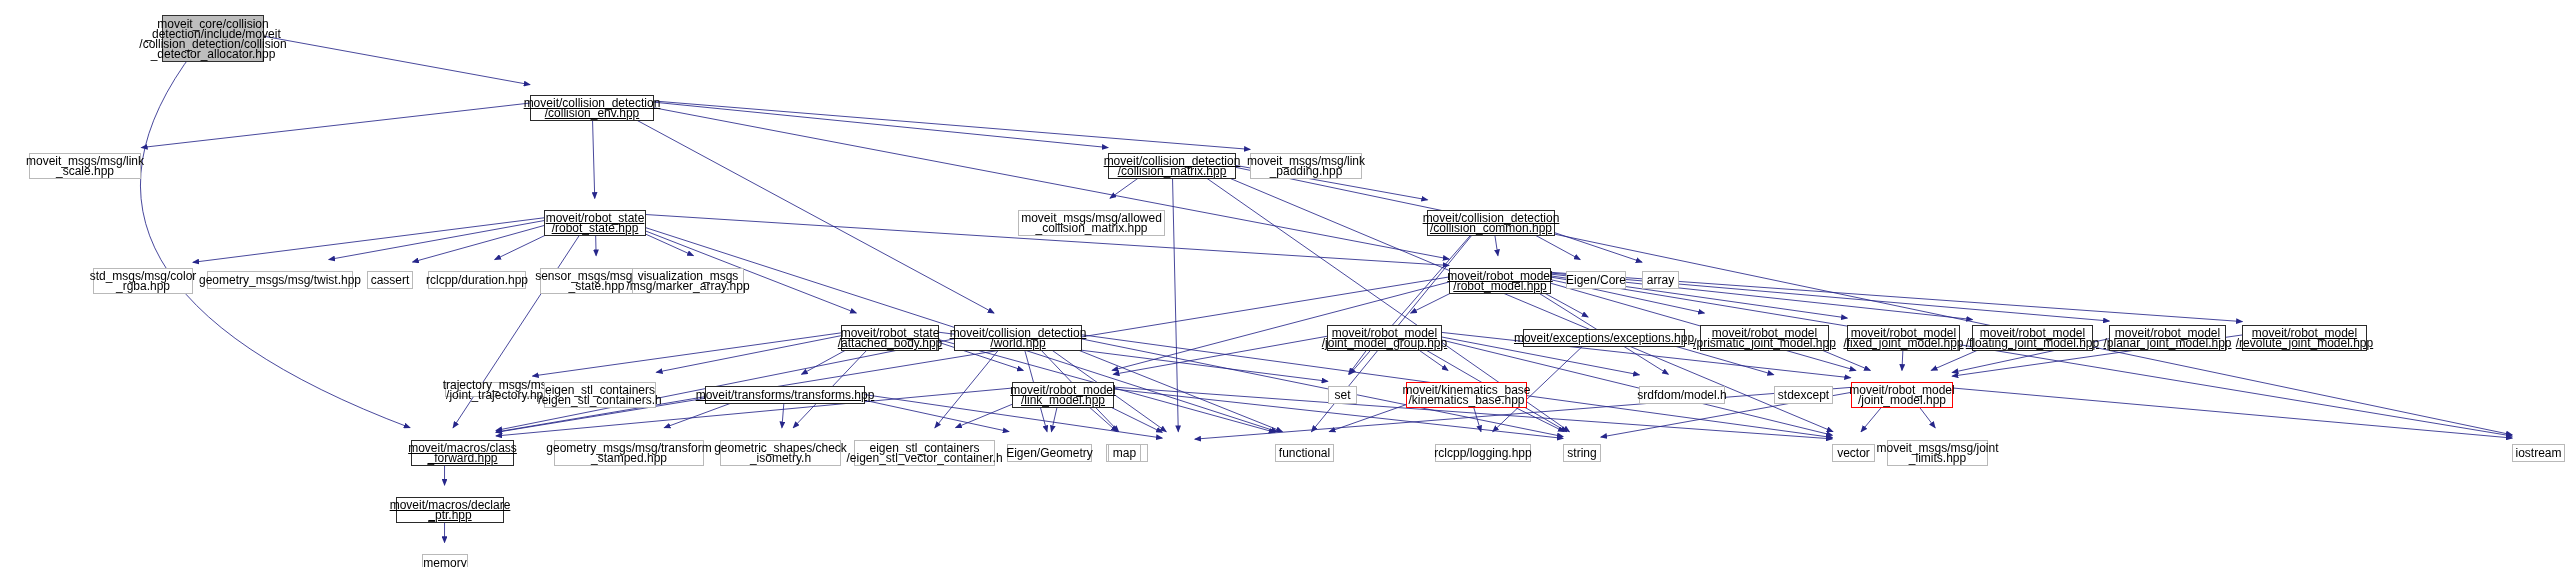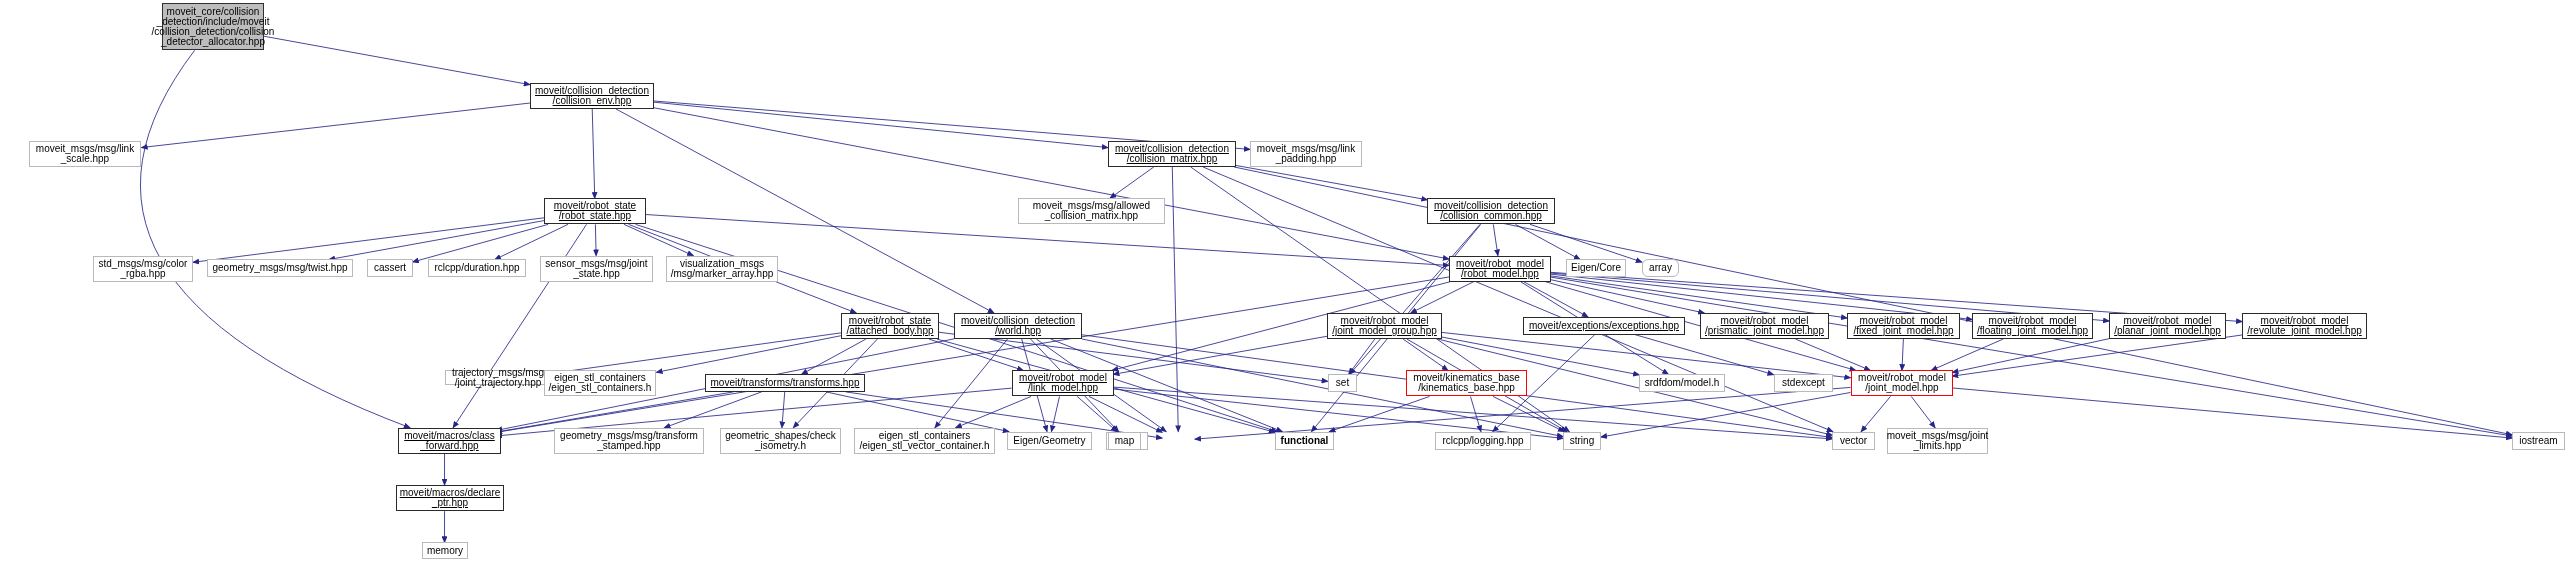--- a/index.html
+++ b/index.html
@@ -2,21 +2,21 @@
 <html style="font-size:10.4px"><head>
 <meta charset="utf-8">
 <style>
   html,body{margin:0;padding:0;background:#ffffff;}
   #graph{position:relative;width:2576px;height:568px;background:#ffffff;overflow:hidden;
          font-family:"Liberation Sans",sans-serif;}
   #edge-layer{position:absolute;left:0;top:0;width:2576px;height:568px;}
   .edge{fill:none;stroke:#26268a;stroke-width:1.3px;}
   .node{position:absolute;background:#ffffff;border:0.7px solid #b9b9b9;box-sizing:border-box;
         display:flex;align-items:center;justify-content:center;text-align:center;
-        white-space:pre-line;font-size:10px;line-height:10px;color:#000000;cursor:pointer;}
+        white-space:pre-line;font-size:12px;line-height:10px;color:#000000;cursor:pointer;margin-top:12px;}
   .node.external{border-color:#b9b9b9;}
   .node.project{border-color:#2a2a2a;text-decoration:underline;}
   .node.truncated{border:1.3px solid #ff0000;}
   .node.root{background:#bdbdbd;border-color:#303030;cursor:default;}
 </style>
 </head>
 <body>
 
 <div id="graph">
   <svg id="edge-layer" width="2576" height="568" viewBox="0 0 3952 871" xmlns="http://www.w3.org/2000/svg">
@@ -139,26 +139,26 @@
 _collision_matrix.hpp</div>
       <div class="node project" style="left: 1427px; top: 198px; width: 128px; height: 26px;">moveit/collision_detection
 /collision_common.hpp</div>
       <div class="node external" style="left: 93px; top: 256px; width: 100px; height: 26px;">std_msgs/msg/color
 _rgba.hpp</div>
       <div class="node external" style="left: 207px; top: 259px; width: 146px; height: 17.6px;">geometry_msgs/msg/twist.hpp</div>
       <div class="node external" style="left: 367px; top: 259px; width: 46px; height: 17.6px;">cassert</div>
       <div class="node external" style="left: 428px; top: 259px; width: 98px; height: 17.6px;">rclcpp/duration.hpp</div>
       <div class="node external" style="left: 540px; top: 256px; width: 113px; height: 26px;">sensor_msgs/msg/joint
 _state.hpp</div>
-      <div class="node external" style="left: 666px; top: 256px; width: 112px; height: 26px;">visualization_msgs
+      <div class="node external" style="left: 632px; top: 256px; width: 112px; height: 26px;">visualization_msgs
 /msg/marker_array.hpp</div>
       <div class="node project" style="left: 1449px; top: 256px; width: 102px; height: 26px;">moveit/robot_model
 /robot_model.hpp</div>
       <div class="node external" style="left: 1566px; top: 259px; width: 60px; height: 17.6px;">Eigen/Core</div>
-      <div class="node external" style="left: 1642px; top: 259px; width: 37px; height: 17.6px; border-radius: 6px;">array</div>
+      <div class="node external" style="left: 1642px; top: 259px; width: 37px; height: 17.6px;">array</div>
       <div class="node project" style="left: 841px; top: 313px; width: 98px; height: 26px;">moveit/robot_state
 /attached_body.hpp</div>
       <div class="node project" style="left: 954px; top: 313px; width: 128px; height: 26px;">moveit/collision_detection
 /world.hpp</div>
       <div class="node project" style="left: 1327px; top: 313px; width: 115px; height: 26px;">moveit/robot_model
 /joint_model_group.hpp</div>
       <div class="node project" style="left: 1523px; top: 317px; width: 162px; height: 17.6px;">moveit/exceptions/exceptions.hpp</div>
       <div class="node project" style="left: 1700px; top: 313px; width: 129px; height: 26px;">moveit/robot_model
 /prismatic_joint_model.hpp</div>
       <div class="node project" style="left: 1847px; top: 313px; width: 113px; height: 26px;">moveit/robot_model
@@ -176,32 +176,32 @@
       <div class="node project" style="left: 705px; top: 374px; width: 160px; height: 17.6px;">moveit/transforms/transforms.hpp</div>
       <div class="node project" style="left: 1012px; top: 370px; width: 102px; height: 26px;">moveit/robot_model
 /link_model.hpp</div>
       <div class="node external" style="left: 1328px; top: 374px; width: 29px; height: 17.6px;">set</div>
       <div class="node truncated" style="left: 1406px; top: 370px; width: 121px; height: 26px;">moveit/kinematics_base
 /kinematics_base.hpp</div>
       <div class="node external" style="left: 1639px; top: 374px; width: 86px; height: 17.6px;">srdfdom/model.h</div>
       <div class="node external" style="left: 1774px; top: 374px; width: 59px; height: 17.6px;">stdexcept</div>
       <div class="node truncated" style="left: 1851px; top: 370px; width: 102px; height: 26px;">moveit/robot_model
 /joint_model.hpp</div>
-      <div class="node project" style="left: 398px; top: 428px; width: 103px; height: 26px;">moveit/macros/class
+      <div class="node project" style="left: 411px; top: 428px; width: 103px; height: 26px;">moveit/macros/class
 _forward.hpp</div>
       <div class="node external" style="left: 554px; top: 428px; width: 150px; height: 26px;">geometry_msgs/msg/transform
 _stamped.hpp</div>
       <div class="node external" style="left: 720px; top: 428px; width: 121px; height: 26px;">geometric_shapes/check
 _isometry.h</div>
       <div class="node external" style="left: 854px; top: 428px; width: 141px; height: 26px;">eigen_stl_containers
 /eigen_stl_vector_container.h</div>
       <div class="node external" style="left: 1007px; top: 432px; width: 85px; height: 17.6px;">Eigen/Geometry</div>
       <div class="node external" style="left: 1106px; top: 432px; width: 42px; height: 17.6px;">utility</div>
       <div class="node external" style="left: 1108px; top: 432px; width: 33px; height: 17.6px;">map</div>
-      <div class="node external" style="left: 1275px; top: 432px; width: 59px; height: 17.6px; font-weight: bold;">functional</div>
+      <div class="node external" style="left: 1275px; top: 432px; width: 59px; height: 17.6px;">functional</div>
       <div class="node external" style="left: 1435px; top: 432px; width: 96px; height: 17.6px;">rclcpp/logging.hpp</div>
       <div class="node external" style="left: 1563px; top: 432px; width: 38px; height: 17.6px;">string</div>
       <div class="node external" style="left: 1832px; top: 432px; width: 43px; height: 17.6px;">vector</div>
       <div class="node external" style="left: 1887px; top: 428px; width: 101px; height: 26px;">moveit_msgs/msg/joint
 _limits.hpp</div>
       <div class="node external" style="left: 2512px; top: 432px; width: 53px; height: 17.6px;">iostream</div>
       <div class="node project" style="left: 396px; top: 485px; width: 108px; height: 26px;">moveit/macros/declare
 _ptr.hpp</div>
       <div class="node external" style="left: 422px; top: 542px; width: 46px; height: 17px;">memory</div>
     </div>

